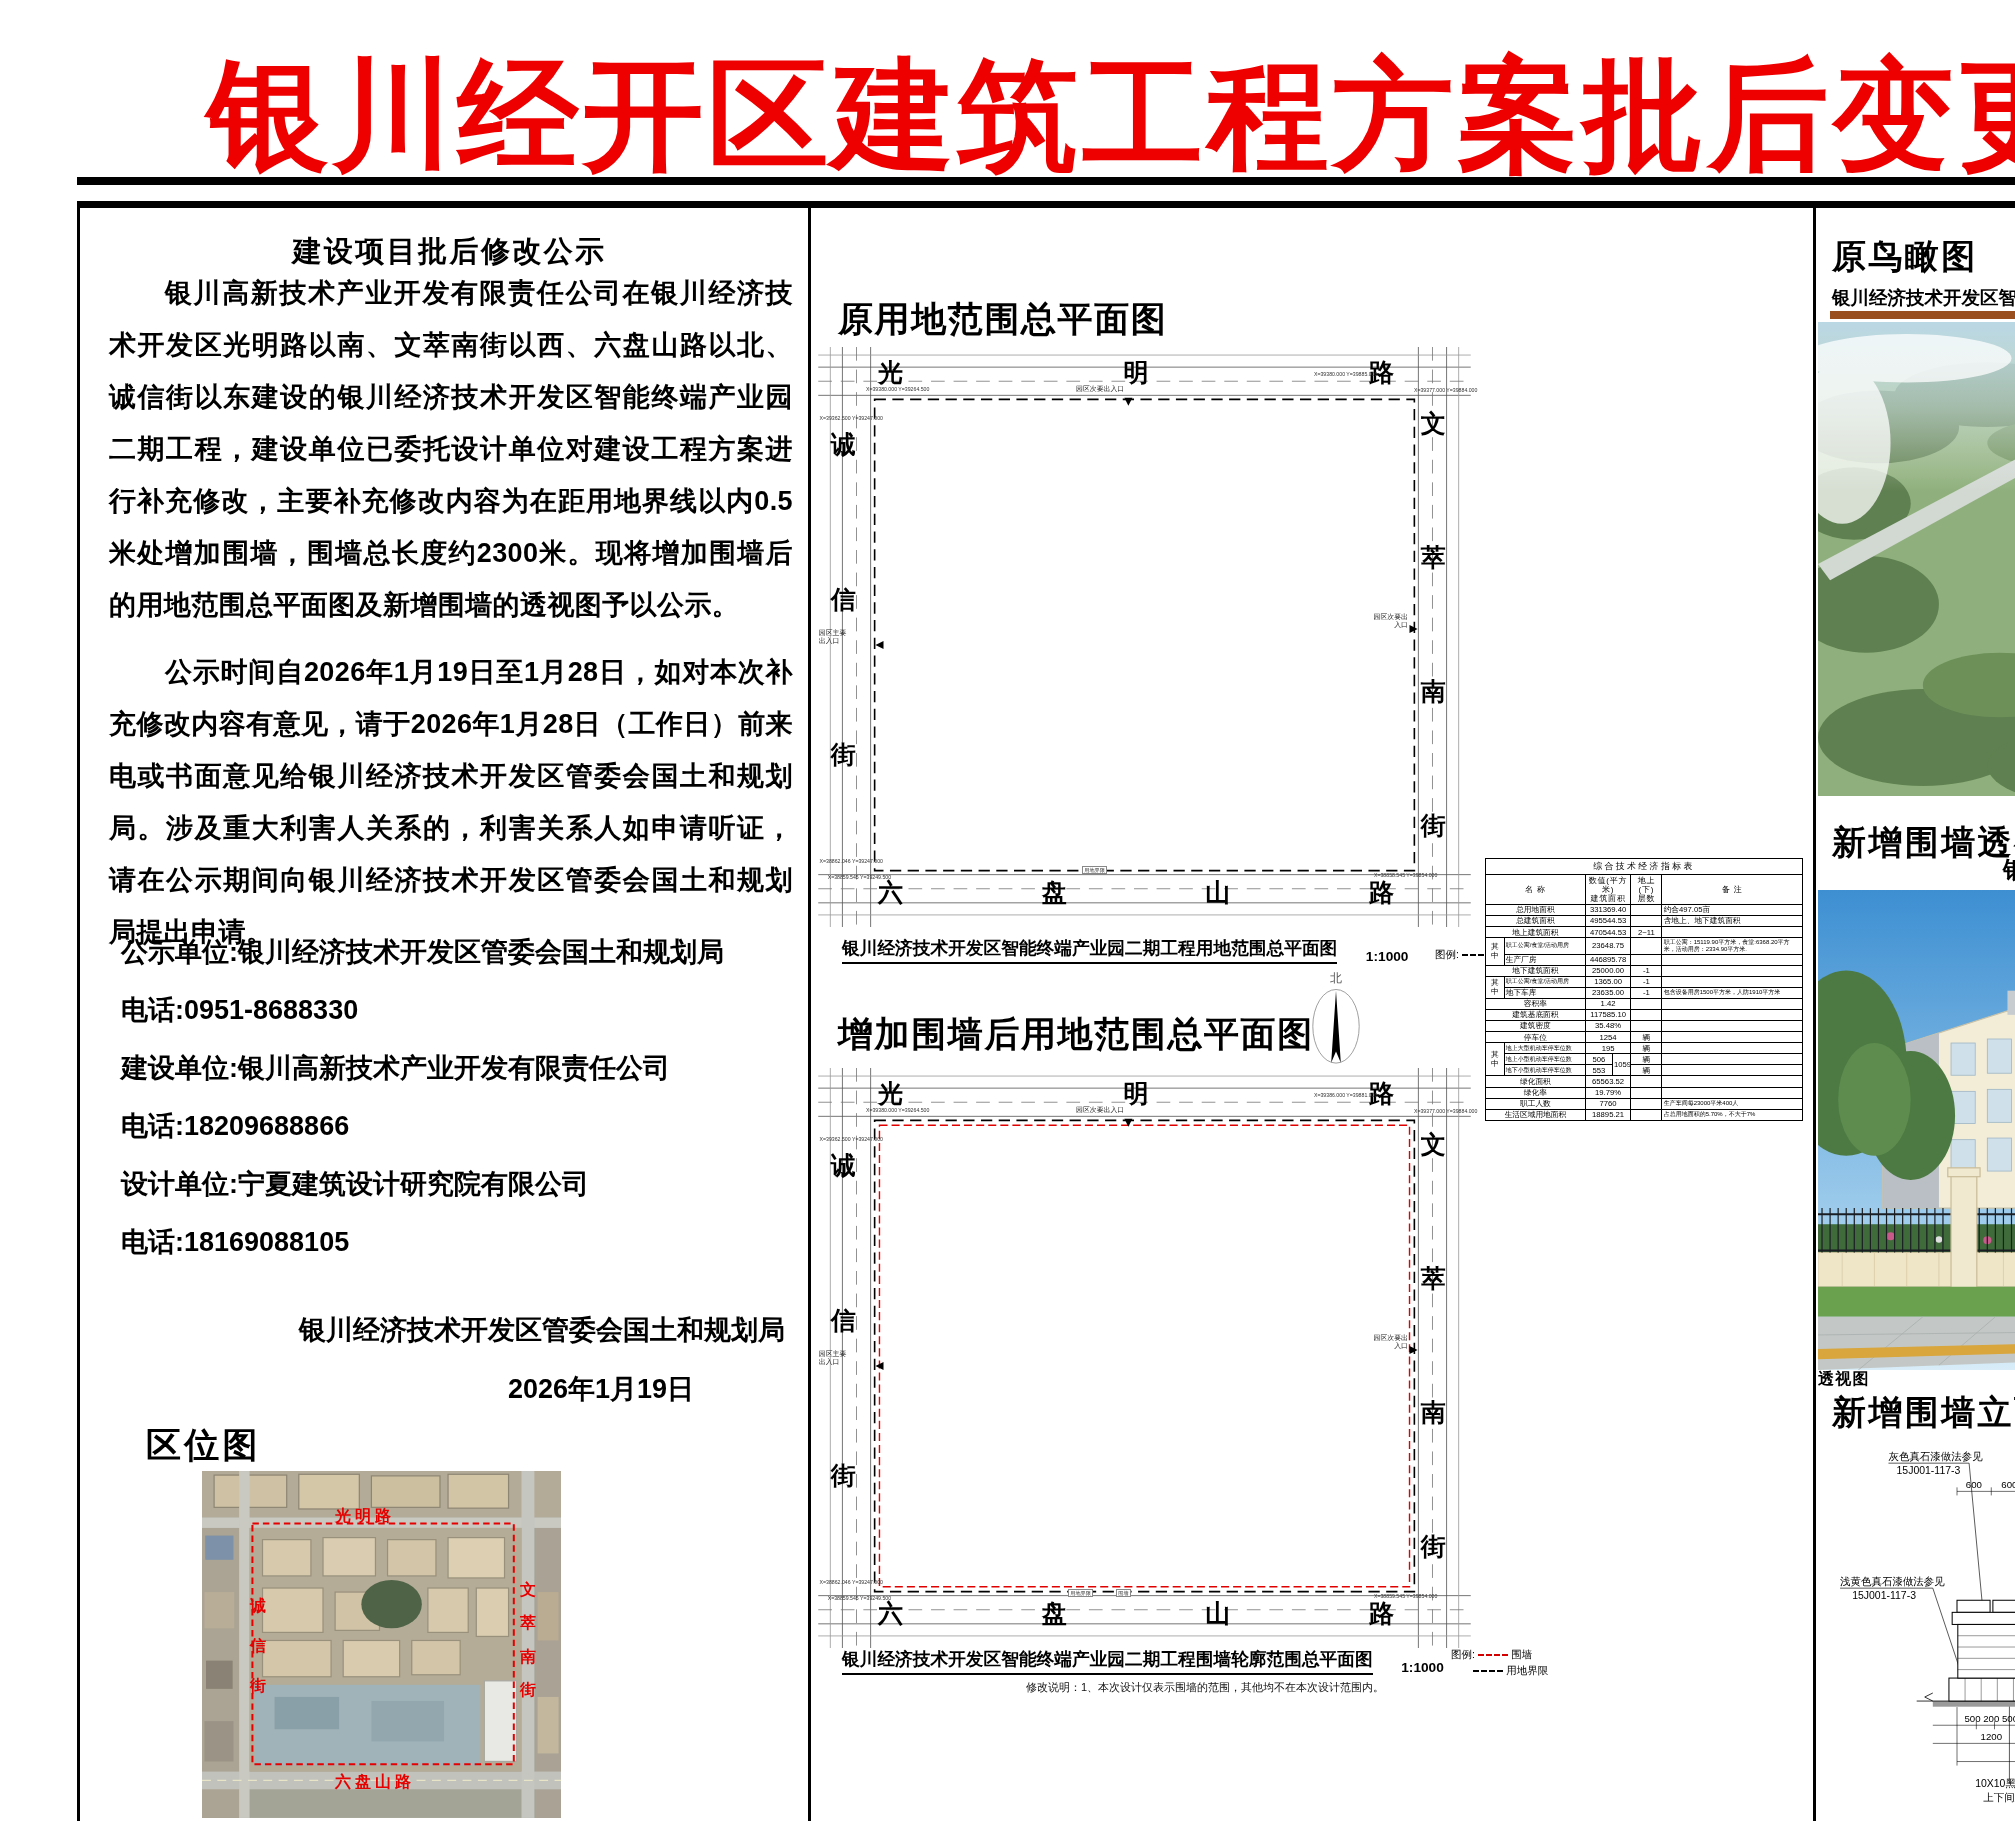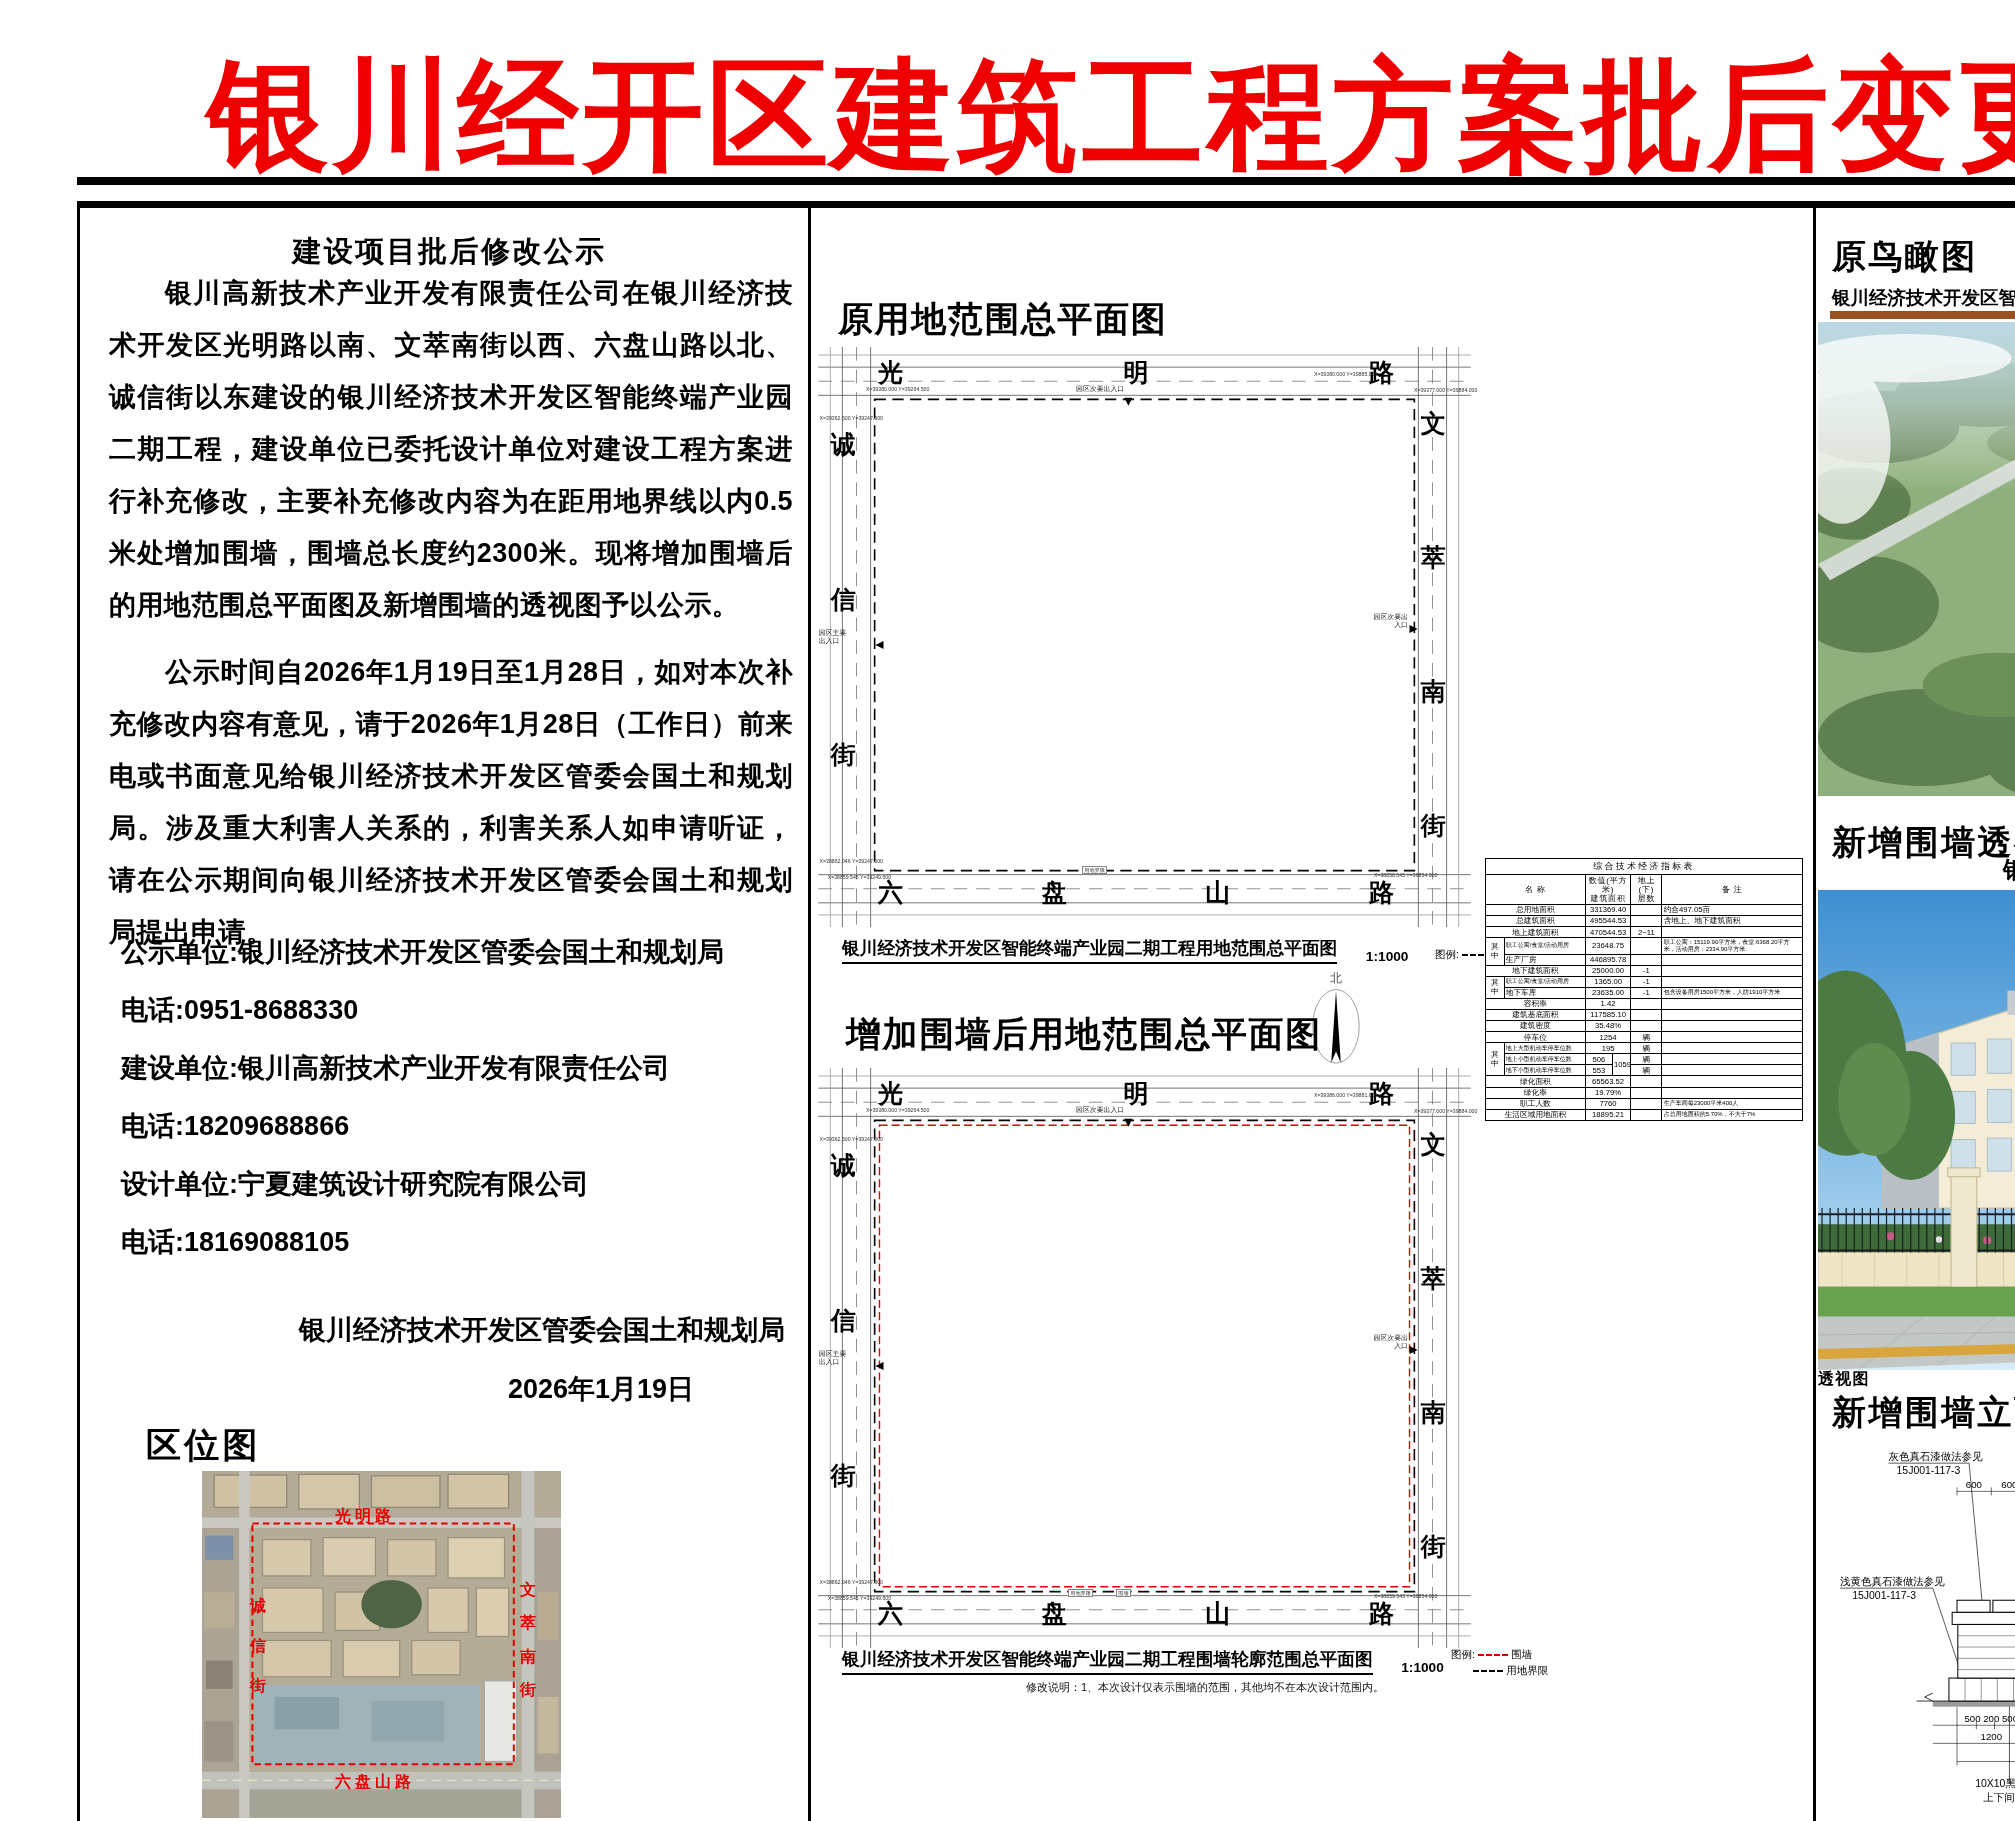--- a/index.html
+++ b/index.html
@@ -216,21 +216,21 @@
 </div>
 
 <div class="abs" style="left:1308px;top:970px;width:56px;height:93px;text-align:center;">
   <div class="north-label">北</div>
   <svg width="56" height="79" viewBox="0 0 140 195">
     <ellipse cx="70" cy="97" rx="58" ry="92" fill="none" stroke="#888" stroke-width="2"></ellipse>
     <polygon points="70,8 82,188 70,160 58,188" fill="#000"></polygon>
   </svg>
 </div>
 
-<div class="abs plan-heading" style="left:838px;top:1011px;margin-left:8px;">增加围墙后用地范围总平面图</div>
+<div class="abs plan-heading" style="left:838px;top:1011px;">增加围墙后用地范围总平面图</div>
 
 <div class="abs" style="left:818px;top:1068px;width:653px;height:580px;">
   <svg width="653" height="580" viewBox="0 0 1620 1440">
     <g stroke="#555" stroke-width="2" fill="none">
       <line x1="0" y1="50" x2="1620" y2="50"></line>
         <line x1="0" y1="120" x2="1620" y2="120"></line>
       <line x1="0" y1="1310" x2="1620" y2="1310"></line>
         <line x1="0" y1="1380" x2="1620" y2="1380"></line>
       <line x1="60" y1="0" x2="60" y2="1440"></line>
         <line x1="130" y1="0" x2="130" y2="1440"></line>

